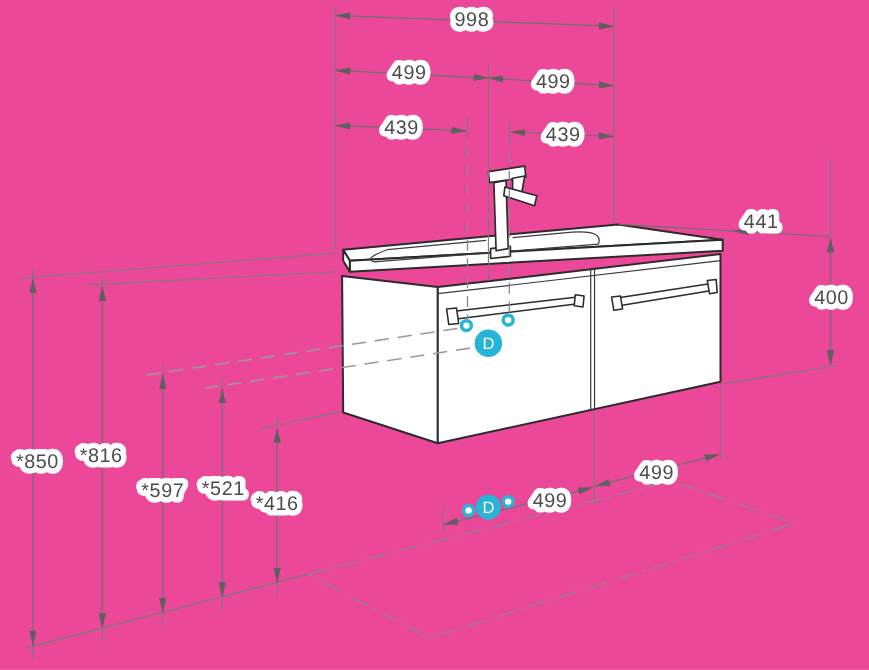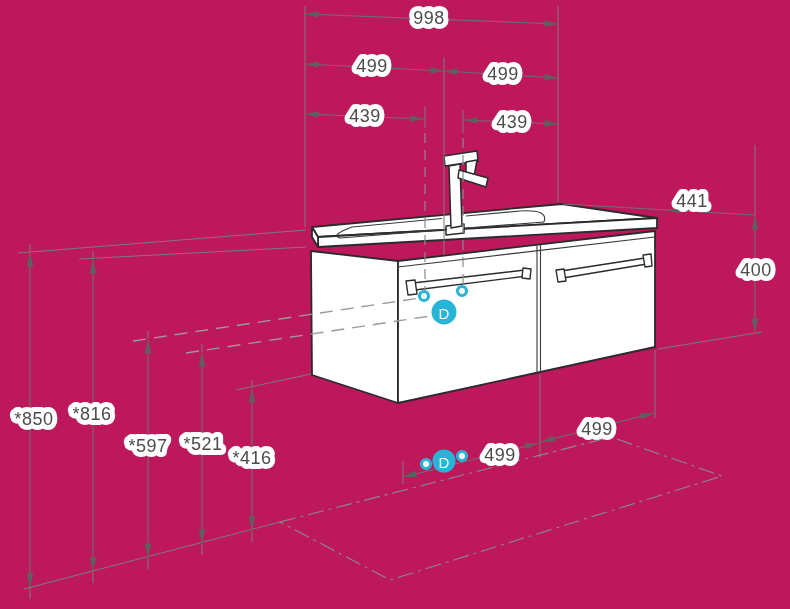--- a/index.html
+++ b/index.html
@@ -1,16 +1,16 @@
 <!DOCTYPE html>
 <html><head>
 <meta charset="utf-8">
 <style>
   html,body{margin:0;padding:0;background:#ffffff;}
-  .stage{width:790px;height:609px;position:relative;background:#be185d;overflow:hidden;}
+  .stage{width:790px;height:609px;position:relative;background:#ec4899;overflow:hidden;}
   svg{display:block;}
   .dimtext{
     font-family:"Liberation Sans",sans-serif;
     font-size:18px;
     letter-spacing:0.5px;
     fill:#4c4c4c;
     text-anchor:middle;
     dominant-baseline:central;
     paint-order:stroke;
     stroke:#ffffff;

